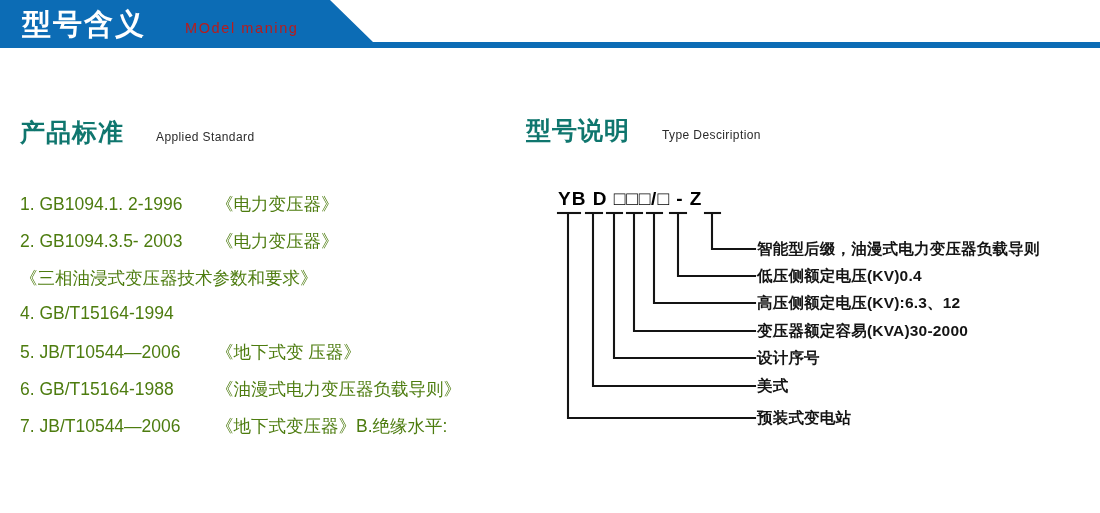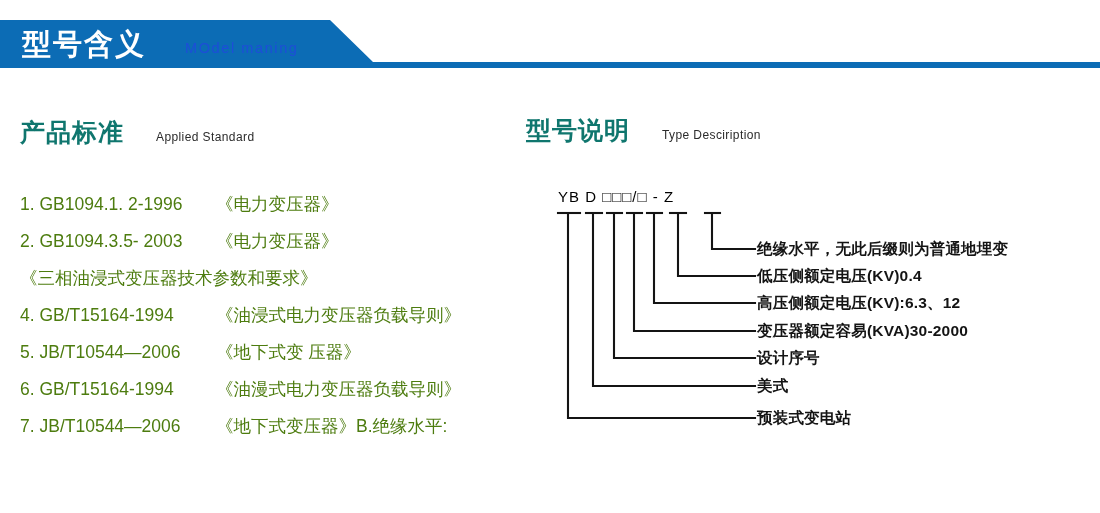--- a/index.html
+++ b/index.html
@@ -16,40 +16,39 @@
     color: #231f20;
   }
 
   
   .banner {
     position: absolute;
     left: 0;
     top: 0;
     width: 988px;
     height: 56px;
-    margin-top: 20px;
   }
   .banner svg { display: block; }
   .banner-title {
     position: absolute;
     left: 22px;
     top: 4px;
     font-size: 29px;
     font-weight: bold;
     color: #ffffff;
     letter-spacing: 2px;
     line-height: 40px;
     white-space: nowrap;
   }
   .banner-sub {
     position: absolute;
     left: 185px;
     top: 20px;
     font-size: 14.5px;
-    color: #1d4ed8;
+    color: #b91c1c;
     letter-spacing: 1.6px;
     white-space: nowrap;
     text-align: center;
   }
 
   
   .sec-head {
     position: absolute;
     white-space: nowrap;
   }
@@ -98,22 +97,22 @@
     position: absolute;
     left: 550px;
     top: 188px;
     width: 545px;
     height: 250px;
   }
   .code-line {
     position: absolute;
     left: 8px;
     top: 0px;
-    font-size: 15px;
-    font-weight: normal;
+    font-size: 19px;
+    font-weight: bold;
     letter-spacing: 1px;
     color: #000;
     white-space: nowrap;
   }
   .type-wrap svg.leaders {
     position: absolute;
     left: 0;
     top: 0;
   }
   .labels {
@@ -157,28 +156,27 @@
   </div>
   <div class="std-row">
     <span class="std-code">2. GB1094.3.5- 2003</span>
     <span class="std-name">《电力变压器》</span>
   </div>
   <div class="std-row">
     <span class="std-name">《三相油浸式变压器技术参数和要求》</span>
   </div>
   <div class="std-row">
     <span class="std-code">4. GB/T15164-1994</span>
-    <span class="std-name">《油浸式电力变压器负载导则》</span>
   </div>
   <div class="std-row">
     <span class="std-code">5. JB/T10544—2006</span>
     <span class="std-name">《地下式变 压器》</span>
   </div>
   <div class="std-row">
-    <span class="std-code">6. GB/T15164-1994</span>
+    <span class="std-code">6. GB/T15164-1988</span>
     <span class="std-name">《油漫式电力变压器负载导则》</span>
   </div>
   <div class="std-row">
     <span class="std-code">7. JB/T10544—2006</span>
     <span class="std-name">《地下式变压器》B.绝缘水平:</span>
   </div>
 </div>
 
 <div class="type-wrap">
 
@@ -205,21 +203,21 @@
 
       <path d="M104,25 L104,115 L205,115"></path>
 
       <path d="M128,25 L128,88  L205,88"></path>
 
       <path d="M162,25 L162,61  L205,61"></path>
     </g>
   </svg>
 
   <div class="labels">
-    <div class="lbl" style="top:61px">绝缘水平，无此后缀则为普通地埋变</div>
+    <div class="lbl" style="top:61px">智能型后缀，油漫式电力变压器负载导则</div>
     <div class="lbl" style="top:88px">低压侧额定电压(KV)0.4</div>
     <div class="lbl" style="top:115px">高压侧额定电压(KV):6.3、12</div>
     <div class="lbl" style="top:143px">变压器额定容易(KVA)30-2000</div>
     <div class="lbl" style="top:170px">设计序号</div>
     <div class="lbl" style="top:198px">美式</div>
     <div class="lbl" style="top:230px">预装式变电站</div>
   </div>
 </div>
 
 </body></html>

